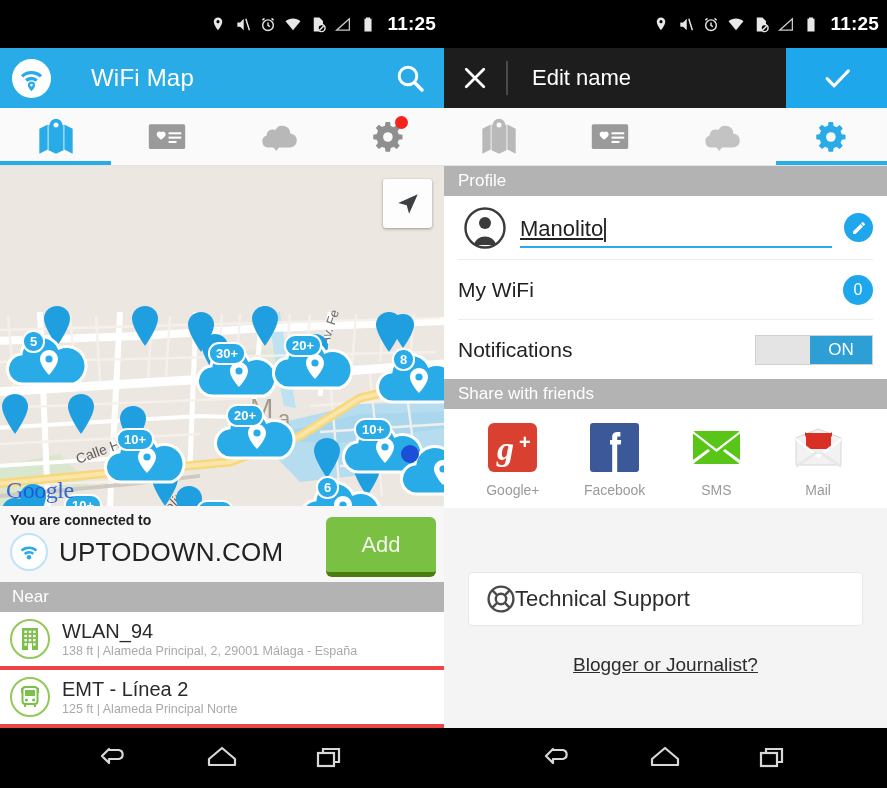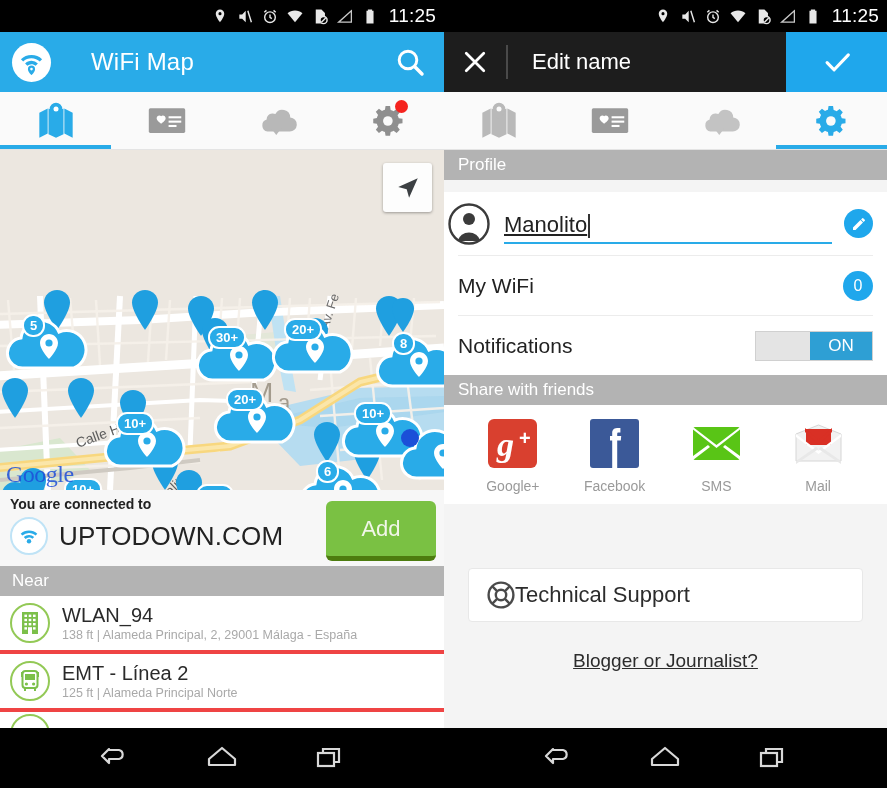--- a/index.html
+++ b/index.html
@@ -3,22 +3,22 @@
 <meta charset="utf-8">
 <style>
   * { margin:0; padding:0; box-sizing:border-box; }
   html,body{ width:887px; height:788px; background:#000; overflow:hidden;
     font-family:"Liberation Sans", sans-serif; }
   .screen { position:relative; width:887px; height:788px; display:flex; }
   .pane { position:relative; width:444px; height:788px; overflow:hidden; background:#fff; }
   .pane.right { width:443px; }
 
   
-  .statusbar { height:32px; background:#000; display:flex; align-items:center;
-    justify-content:flex-end; padding-right:8px; gap:7px; }
+  .statusbar { height:48px; background:#000; display:flex; align-items:center;
+    justify-content:flex-end; padding-right:8px; gap:7px;font-weight:bold; }
   .statusbar .sicon { width:18px; height:17px; display:block; }
   .statusbar .clock { color:#fff; font-size:19px; letter-spacing:.2px; margin-left:3px;
      font-family:"Liberation Sans",sans-serif; }
 
   
   .appbar { height:60px; background:#29ABE8; display:flex; align-items:center;
      padding:0 14px 0 12px;gap:28px; }
   .logo { width:39px; height:39px; border-radius:50%; background:#fff;
      display:flex; align-items:center; justify-content:center; flex:0 0 auto; }
   .apptitle { color:#fff; font-size:24px; margin-left:12px; font-weight:400; letter-spacing:.2px; }
@@ -81,21 +81,21 @@
   .ntext { margin-left:12px; }
   .ntitle { font-size:20px; color:#2a2a2a; line-height:23px; }
   .nsub { font-size:12.5px; color:#a9a9a9; line-height:16px; }
   .nitem.partial { height:22px; align-items:flex-start; overflow:hidden; border-bottom:none;}
 
   
   .rbody { background:#f4f4f4; height:670px; }
   .rsec { height:30px; background:#b3b3b3; color:#fff; font-size:17px;
      display:flex; align-items:center; padding-left:14px; }
   .card { background:#fff; }
-  .prow { display:flex; align-items:center; height:63px; padding:0 14px 0 4px;margin-top:12px; }
+  .prow { display:flex; align-items:center; height:63px; padding:0 14px 0 20px; }
   .avatar { width:42px; height:42px; flex:0 0 auto; }
   .nameinput { flex:1; margin-left:14px; margin-right:12px; border-bottom:2px solid #29ABE8;
      height:40px; display:flex; align-items:flex-end; padding-bottom:4px; }
   .nameval { font-size:22px; color:#222; text-decoration:underline;
      text-underline-offset:2px; position:relative; }
   .caret { display:inline-block; width:1.5px; height:24px; background:#333;
      vertical-align:-5px; margin-left:1px; }
   .pencil { width:29px; height:29px; border-radius:50%; background:#1FA7EC;
      display:flex; align-items:center; justify-content:center; flex:0 0 auto; }
   .rrow { display:flex; align-items:center; height:60px; margin:0 14px;

